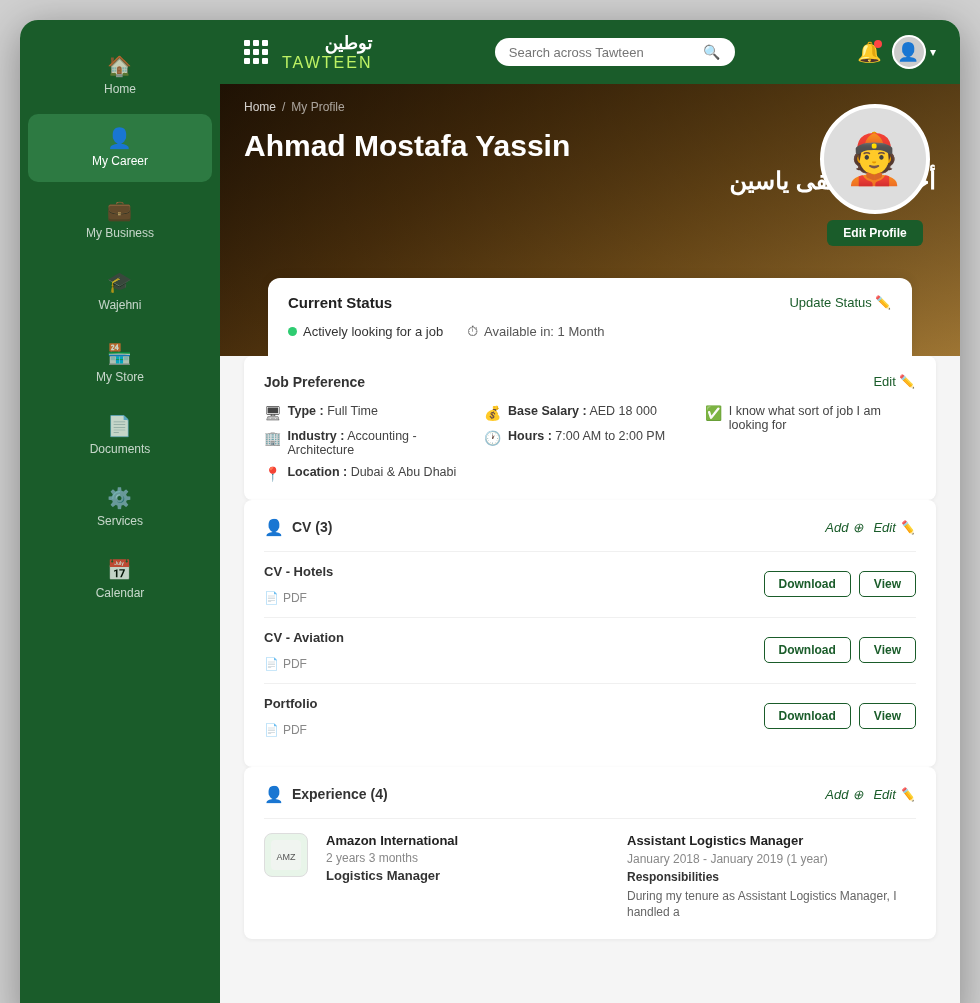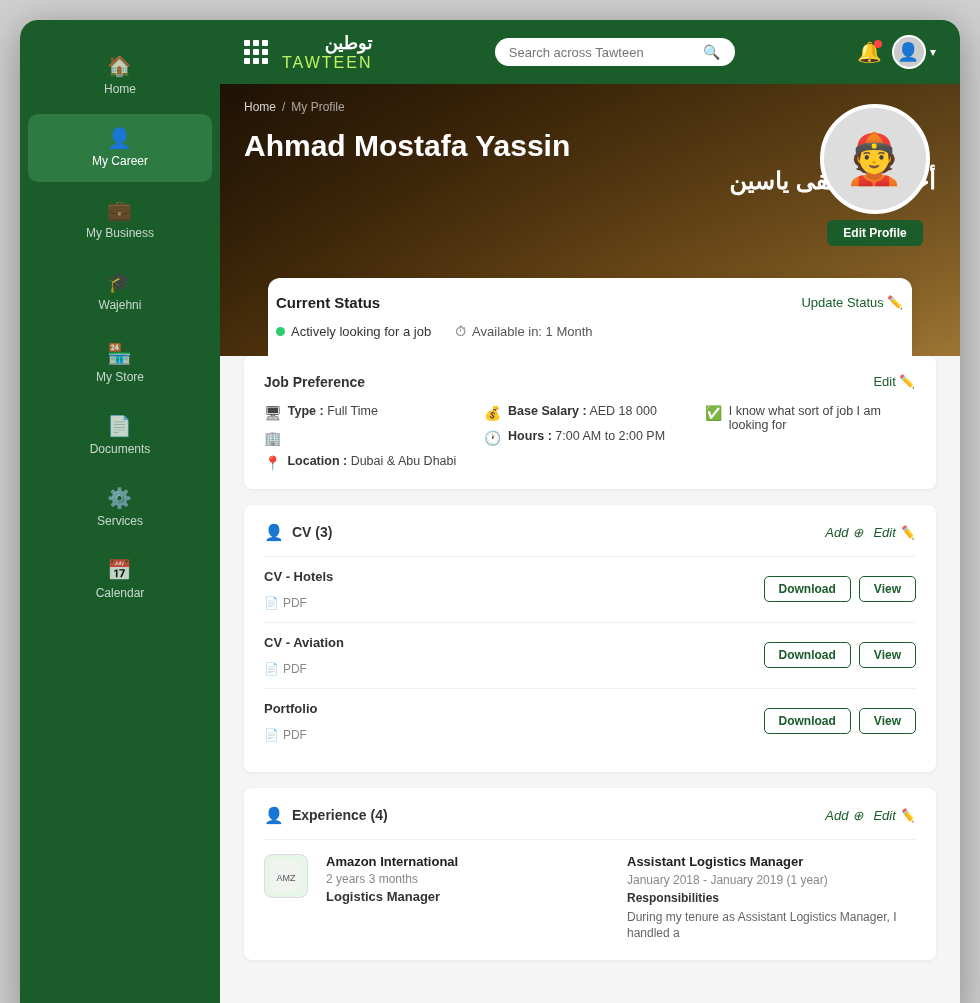--- a/index.html
+++ b/index.html
@@ -217,21 +217,21 @@
       font-size: 12px;
       font-weight: 600;
       cursor: pointer;
       white-space: nowrap;
     }
     
     .status-card {
       background: #fff;
       border-radius: 12px 12px 0 0;
       margin: 80px 24px 0 24px;
-      padding: 16px 8px;
+      padding: 16px 20px;
       position: relative;
       z-index: 2;
       box-shadow: 0 -2px 10px rgba(0,0,0,0.08);
     }
     .status-header {
       display: flex; justify-content: space-between; align-items: center;
       margin-bottom: 12px;
     }
     .status-title { font-size: 15px; font-weight: 600; color: #222; }
     .update-status-link {
@@ -262,21 +262,20 @@
     
     .page-body {
       background: #f5f5f5;
       flex: 1;
       padding: 0 24px 24px 24px;
     }
     .section-card {
       background: #fff;
       border-radius: 8px;
       padding: 18px 20px;
-      margin-bottom: 16px;
       box-shadow: 0 1px 4px rgba(0,0,0,0.06);
     }
     .section-header {
       display: flex; justify-content: space-between; align-items: center;
       margin-bottom: 14px;
     }
     .section-title { font-size: 14px; font-weight: 600; color: #333; }
     .section-edit-link {
       color: #1a5c2a; font-size: 13px; text-decoration: none;
       display: flex; align-items: center; gap: 4px; cursor: pointer;
@@ -490,20 +489,21 @@
           </a>
         </div>
         <div class="pref-grid">
           <div class="pref-col">
             <div class="pref-item">
               <span class="pref-icon">🖥</span>
               <span><span class="pref-label">Type :</span> <span>Full Time</span></span>
             </div>
             <div class="pref-item">
               <span class="pref-icon">🏢</span>
+              <span><span class="pref-label">Industry :</span> <span>Accounting - Architecture</span></span>
             </div>
             <div class="pref-item">
               <span class="pref-icon">📍</span>
               <span><span class="pref-label">Location :</span> <span>Dubai &amp; Abu Dhabi</span></span>
             </div>
           </div>
           <div class="pref-col">
             <div class="pref-item">
               <span class="pref-icon">💰</span>
               <span><span class="pref-label">Base Salary :</span> <span>AED 18 000</span></span>

